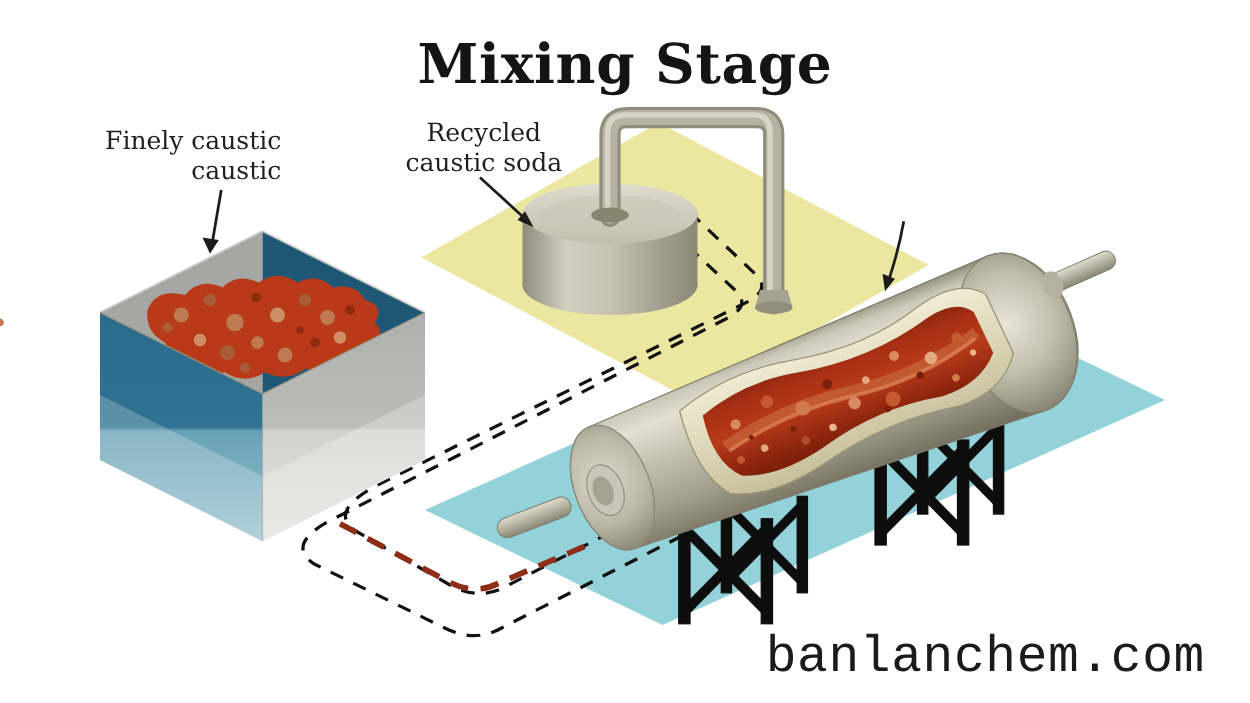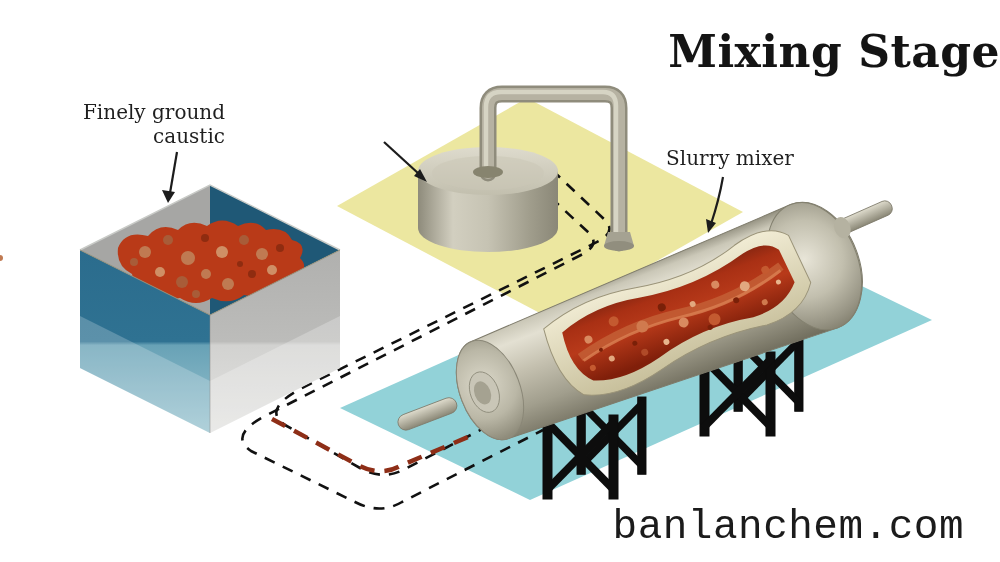--- a/index.html
+++ b/index.html
@@ -1,19 +1,19 @@
 <!DOCTYPE html>
 <html><head>
 <meta charset="utf-8">
 <style>
   html,body{margin:0;padding:0;background:#ffffff;}
   .stage{position:relative;width:1000px;height:562px;background:#ffffff;overflow:hidden;
          font-family:"DejaVu Serif","Liberation Serif",serif;}
   .stage svg{position:absolute;left:0;top:0;}
-  .diagram-title{position:absolute;left:0;right:0;top:26px;text-align:right;
+  .diagram-title{position:absolute;left:0;right:0;top:26px;text-align:center;
       font-size:44px;font-weight:600;color:#141414;letter-spacing:.5px;}
   .lbl{position:absolute;font-size:20px;line-height:1.22;color:#1f1f1f;}
   .lbl span{display:block;}
   .lbl-bauxite{left:70px;top:100px;width:155px;text-align:right;}
   .lbl-caustic{left:312px;top:94px;width:150px;text-align:center;}
   .lbl-slurry{left:660px;top:146px;width:140px;text-align:center;}
   .watermark{position:absolute;right:36px;bottom:12px;font-size:41px;color:#1b1b1b;
       font-family:Liberation Mono, monospace;letter-spacing:.5px;}
 </style>
 </head>
@@ -227,24 +227,25 @@
     <g>
       <path d="M 723,177 Q 719,200 711,224" fill="none"></path>
       <polygon points="708,233 706,219 716,223" stroke="none"></polygon>
     </g>
   </g>
 </svg>
 
 <div class="diagram-title">Mixing Stage</div>
 
 <div class="lbl lbl-bauxite">
-  <span>Finely ground</span>
+  <span>Finely caustic</span>
   <span>caustic</span>
 </div>
 
-
-<div class="lbl lbl-slurry">
-  <span>Slurry mixer</span>
+<div class="lbl lbl-caustic">
+  <span>Recycled</span>
+  <span>caustic soda</span>
 </div>
 
+
 <div class="watermark">banlanchem.com</div>
 
 </div>
 
 </body></html>

